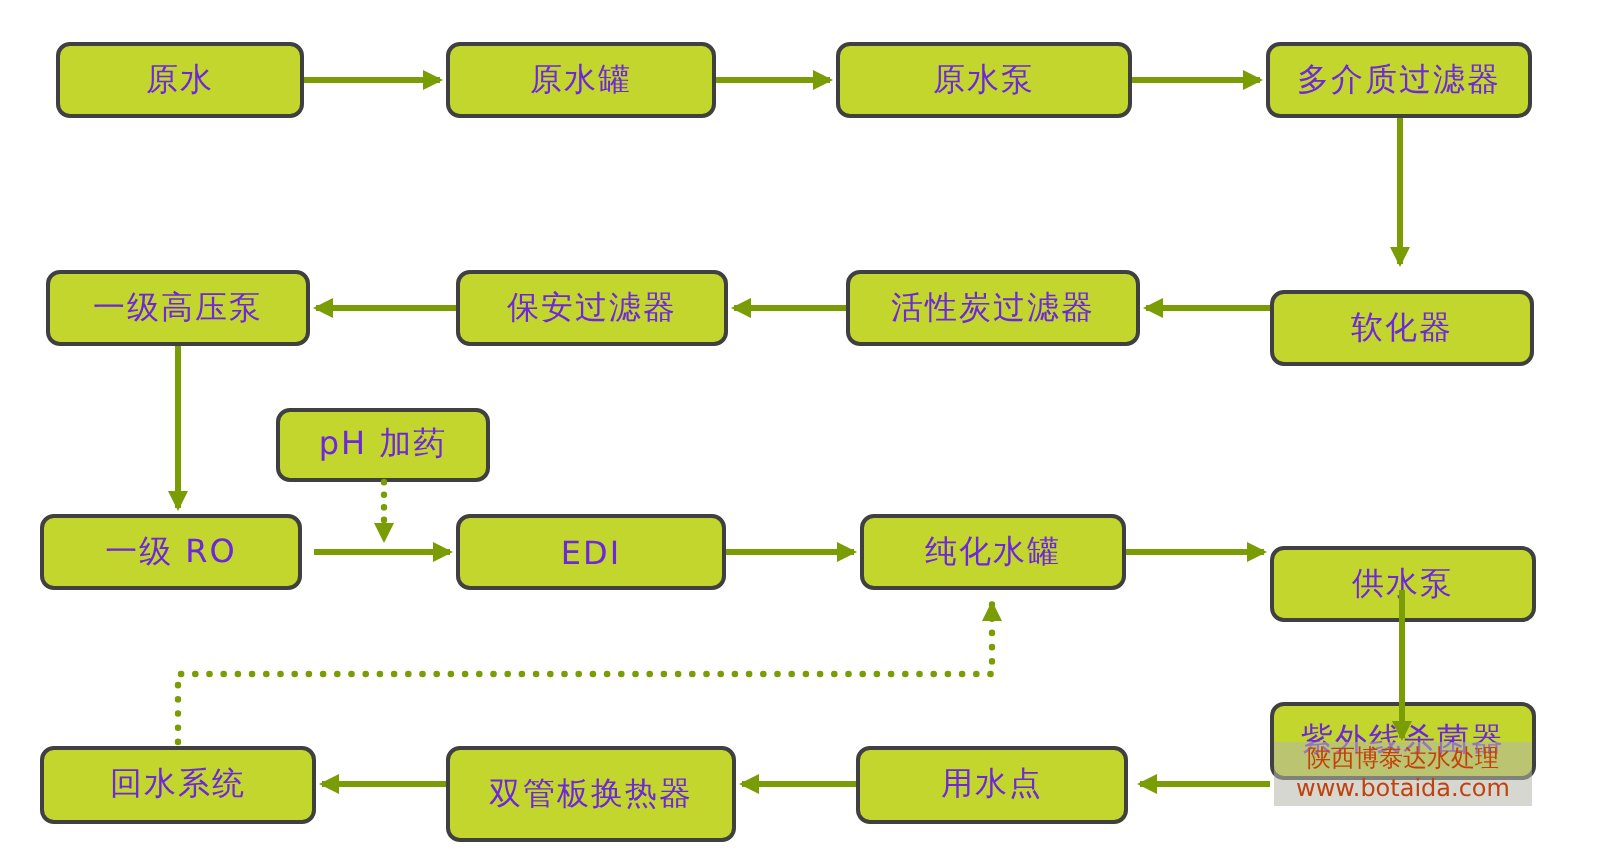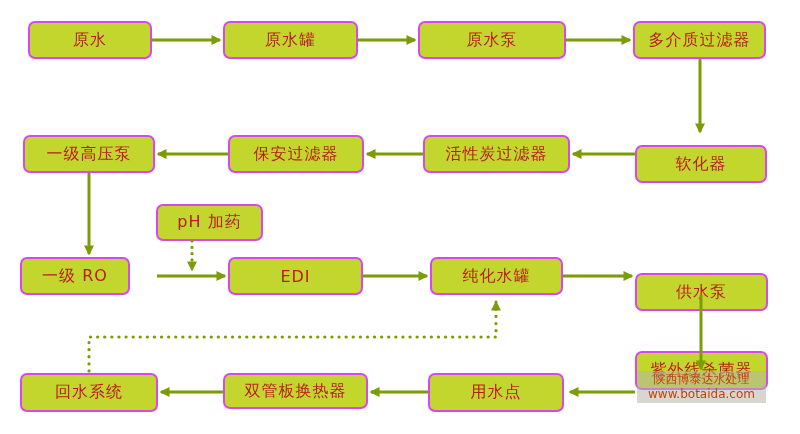--- a/index.html
+++ b/index.html
@@ -3,23 +3,23 @@
 <meta charset="utf-8">
 <style>
   html,body{margin:0;padding:0;background:#ffffff;}
   .canvas{
     position:relative;width:800px;height:434px;background:#ffffff;overflow:hidden;
     font-family:"DejaVu Sans","Liberation Sans",sans-serif;
   }
   .edges{position:absolute;left:0;top:0;z-index:2;pointer-events:none;}
   .node{
     position:absolute;box-sizing:border-box;z-index:1;
-    background:#c3d62e;border:2px solid #d946ef;border-radius:7px;
+    background:#c3d62e;border:2px solid #404040;border-radius:7px;
     display:flex;align-items:center;justify-content:center;
-    font-size:16px;color:#b91c1c;letter-spacing:1px;white-space:nowrap;
+    font-size:16px;color:#6d28d9;letter-spacing:1px;white-space:nowrap;
   }
   .watermark{
     position:absolute;left:637px;top:371px;width:129px;height:32px;z-index:3;
     background:rgba(178,182,170,0.55);
     display:flex;flex-direction:column;align-items:center;justify-content:center;
     font-size:12px;line-height:15px;color:#c2410c;white-space:nowrap;letter-spacing:0;
   }
 </style>
 </head>
 <body>
@@ -65,29 +65,29 @@
   <div class="node" style="left:28px;top:21px;width:124px;height:38px;">原水</div>
   <div class="node" style="left:223px;top:21px;width:135px;height:38px;">原水罐</div>
   <div class="node" style="left:418px;top:21px;width:148px;height:38px;">原水泵</div>
   <div class="node" style="left:633px;top:21px;width:133px;height:38px;">多介质过滤器</div>
 
   <div class="node" style="left:23px;top:135px;width:132px;height:38px;">一级高压泵</div>
   <div class="node" style="left:228px;top:135px;width:136px;height:38px;">保安过滤器</div>
   <div class="node" style="left:423px;top:135px;width:147px;height:38px;">活性炭过滤器</div>
   <div class="node" style="left:635px;top:145px;width:132px;height:38px;">软化器</div>
 
-  <div class="node" style="left:156px;top:204px;width:107px;height:37px;">pH 加药</div>
+  <div class="node" style="left:138px;top:204px;width:107px;height:37px;">pH 加药</div>
 
-  <div class="node" style="left:20px;top:257px;width:110px;height:38px;">一级 RO</div>
+  <div class="node" style="left:20px;top:257px;width:131px;height:38px;">一级 RO</div>
   <div class="node" style="left:228px;top:257px;width:135px;height:38px;">EDI</div>
   <div class="node" style="left:430px;top:257px;width:133px;height:38px;">纯化水罐</div>
   <div class="node" style="left:635px;top:273px;width:133px;height:38px;">供水泵</div>
 
   <div class="node" style="left:20px;top:373px;width:138px;height:39px;">回水系统</div>
-  <div class="node" style="left:223px;top:373px;width:145px;height:36px;">双管板换热器</div>
+  <div class="node" style="left:223px;top:373px;width:145px;height:48px;">双管板换热器</div>
   <div class="node" style="left:428px;top:373px;width:136px;height:39px;">用水点</div>
   <div class="node" style="left:635px;top:351px;width:133px;height:39px;">紫外线杀菌器</div>
 
   <div class="watermark">
     <span>陕西博泰达水处理</span>
     <span>www.botaida.com</span>
   </div>
 
 </div>
 

